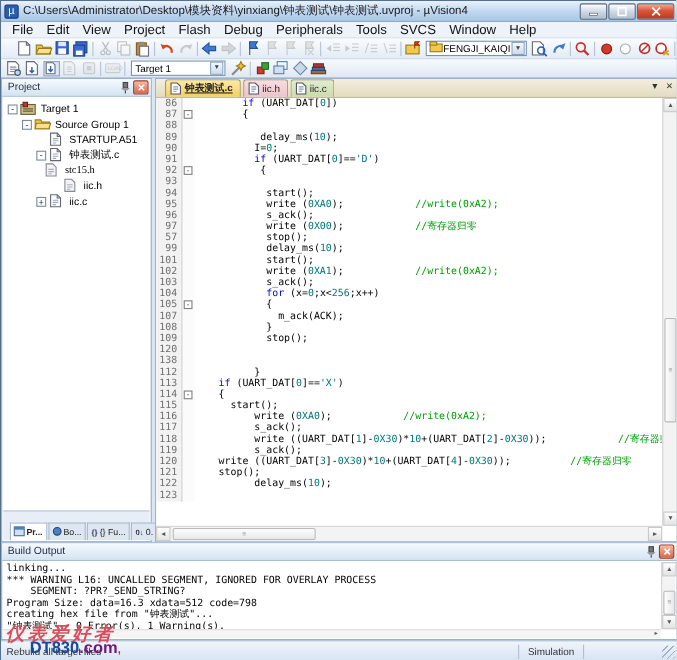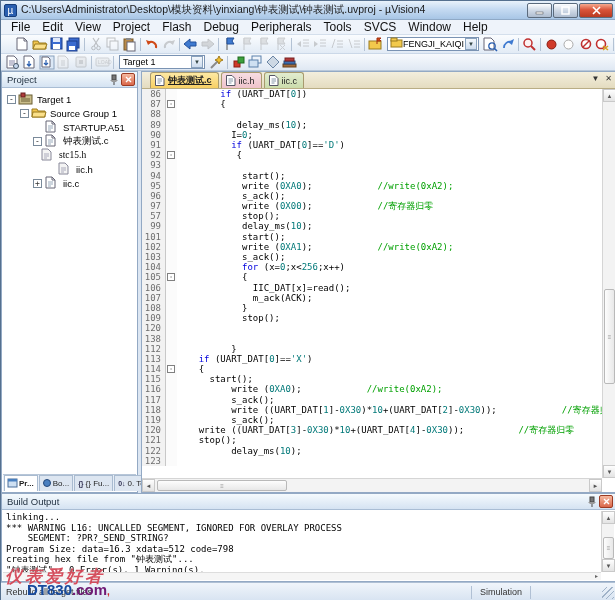--- a/index.html
+++ b/index.html
@@ -47,21 +47,21 @@
     display:flex; align-items:center; font-size:9.5px; color:#1c2c3c; padding:0 2px 0 5px; }
   .panelhdr .sp { flex:1; }
   .hicon { width:14px; height:13px; display:flex; align-items:center; justify-content:center; }
   .hclose { width:14px; height:13px; background:linear-gradient(#f6b9a0,#d9674a); border:1px solid #9c3a22; border-radius:2px; display:flex; align-items:center; justify-content:center; }
   #tree { position:absolute; left:1px; top:17px; right:1px; bottom:18px; overflow:hidden; background:#fff; padding-top:3px; }
   .titem { height:14px; display:flex; align-items:center; font-size:9.5px; color:#000; white-space:nowrap; }
   .tbox { width:9px; height:9px; border:1px solid #7a8a9a; background:#fff; font-size:8px; line-height:7px; text-align:center; color:#333; margin-right:3px; flex:none; font-family:"DejaVu Sans Mono", monospace; }
   .tspacer { width:12px; flex:none; }
   .ticon { width:15px; height:12px; margin-right:3px; flex:none; }
   .ticon svg { display:block; }
-  #bottomtabs { position:absolute; left:1px; bottom:1px; right:1px; height:17px; background:#e7eef7; border-top:1px solid #b7c6d8; display:flex; align-items:flex-end; padding-left:1px; }
+  #bottomtabs { position:absolute; left:1px; bottom:1px; right:1px; height:27px; background:#e7eef7; border-top:1px solid #b7c6d8; display:flex; align-items:flex-end; padding-left:6px; }
   .btab { height:16px; display:flex; align-items:center; font-size:8px; color:#222; padding:0 3px; border:1px solid #a9bbd0; border-bottom:none; background:#dde6f1; margin-right:1px; white-space:nowrap; }
   .btab.active { background:#fff; font-weight:bold; }
   .btab .bicon { margin-right:2px; font-size:8px; }
 
   
   #editor { position:absolute; left:140px; top:0; width:475px; height:422px; border:1px solid #93a9c4; background:#fff; }
   #tabbar { position:absolute; left:0; top:0; right:0; height:17px; background:linear-gradient(#f3eedd,#e4dcc0); border-bottom:1px solid #b9ad85; display:flex; align-items:flex-end; padding-left:8px; }
   .etab { height:16px; display:flex; align-items:center; padding:0 6px 0 4px; font-size:9px; border:1px solid #a89a6e; border-bottom:none; border-radius:3px 3px 0 0; margin-right:2px; color:#222; white-space:nowrap; }
   .etab .ficon { width:10px; height:11px; margin-right:3px; }
   .etab.active { background:linear-gradient(#fde9a4,#f7cf63); font-weight:bold; text-decoration:underline; }
@@ -681,25 +681,20 @@
             <span class="ctext">            <span class="k">for</span> (x=<span class="n">0</span>;x&lt;<span class="n">256</span>;x++)</span>
           </div>
           <div class="codeline">
             <span class="gut">105</span>
             <span class="fold">
               <span class="fbox">-</span>
             </span>
             <span class="ctext">            {</span>
           </div>
           <div class="codeline">
-            <span class="gut">106</span>
-            <span class="fold"></span>
-            <span class="ctext">              IIC_DAT[x]=read();</span>
-          </div>
-          <div class="codeline">
             <span class="gut">107</span>
             <span class="fold"></span>
             <span class="ctext">              m_ack(ACK);</span>
           </div>
           <div class="codeline">
             <span class="gut">108</span>
             <span class="fold"></span>
             <span class="ctext">            }</span>
           </div>
           <div class="codeline">

